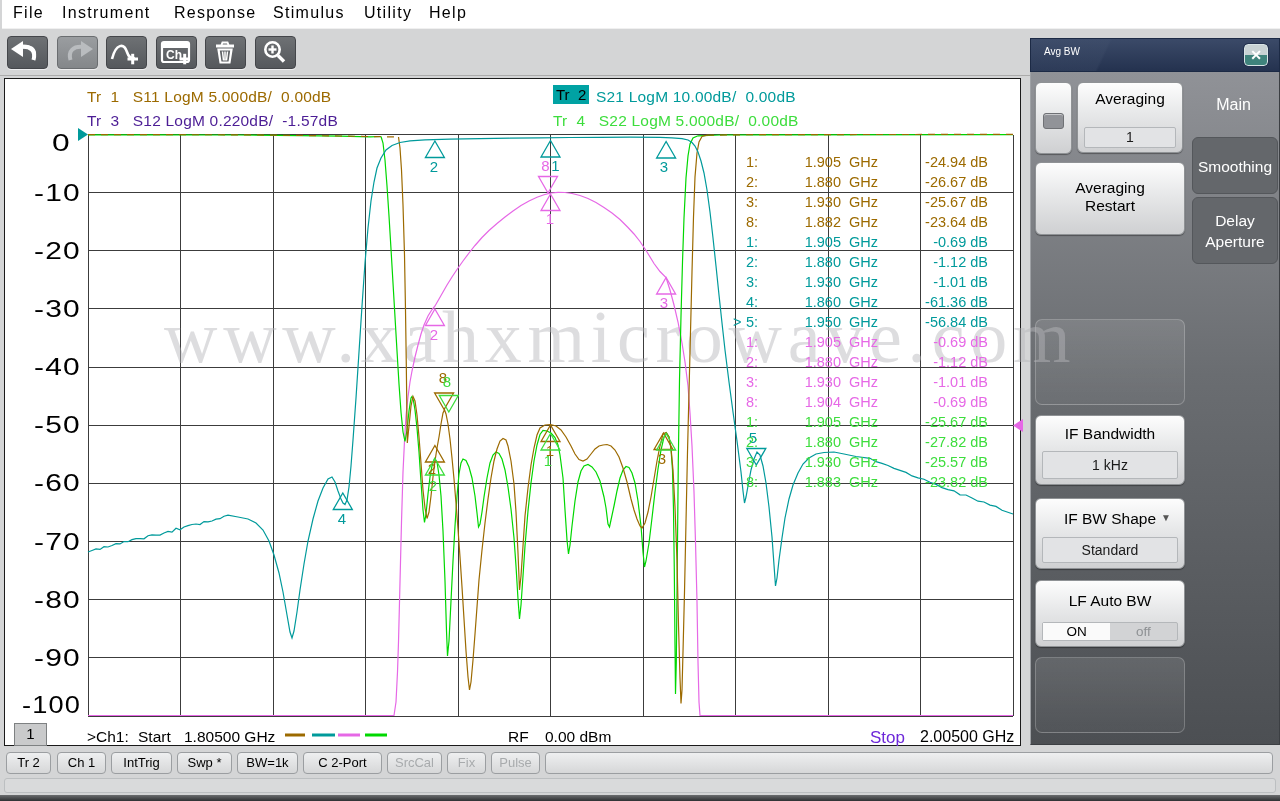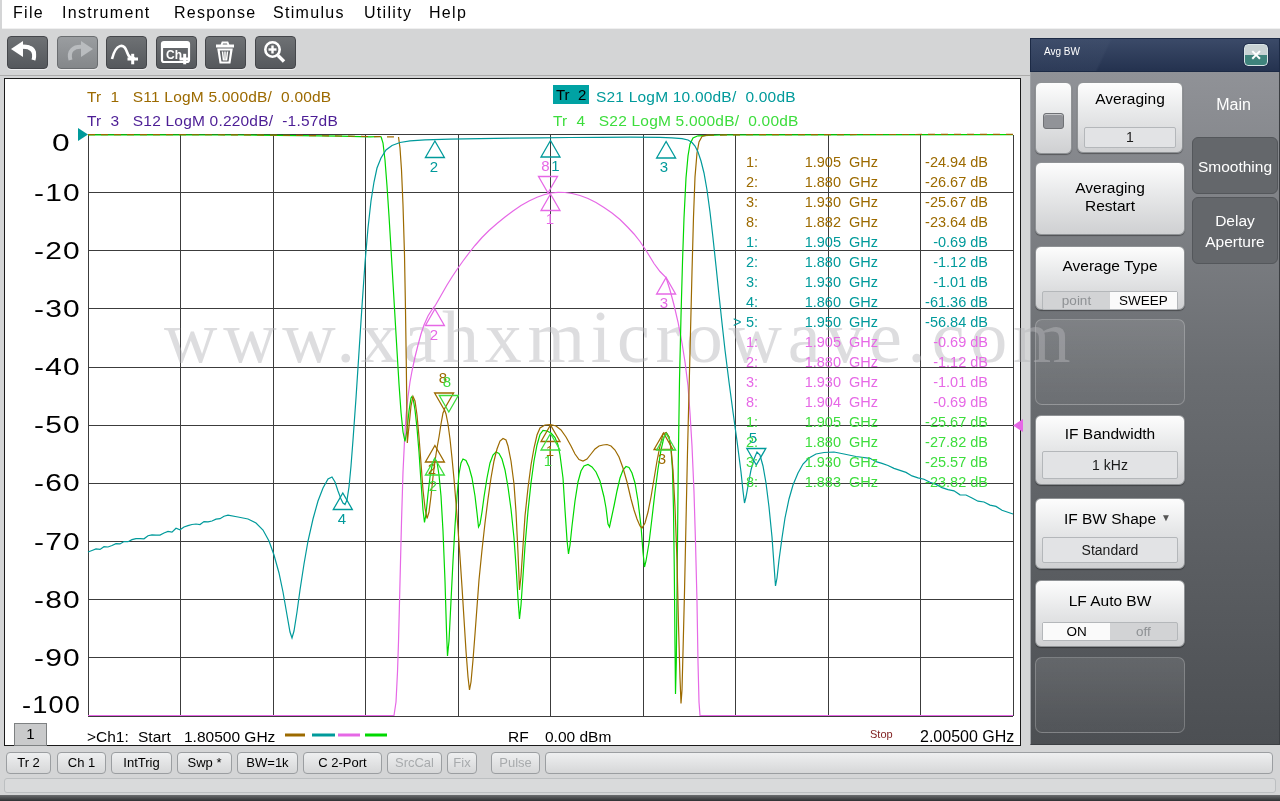--- a/index.html
+++ b/index.html
@@ -266,40 +266,40 @@
 <div class="leg2" style="left:596px;top:88px;color:#009a9b;z-index:60">S21 LogM 10.00dB/  0.00dB</div>
 <div class="leg2" style="left:553px;top:112px;color:#3ddd3d;z-index:60">Tr  4   S22 LogM 5.000dB/  0.00dB</div>
 
 <div id="chbox"></div>
 <div class="abs" style="left:14px;top:723px;width:33px;height:23px;font-size:15px;text-align:center;line-height:22px;z-index:60">1</div>
 <div class="leg" style="left:87px;top:728px;color:#000;font-size:15.5px;z-index:60">&gt;Ch1:</div>
 <div class="leg" style="left:138px;top:728px;color:#000;font-size:15.5px;z-index:60">Start</div>
 <div class="leg" style="left:184px;top:728px;color:#000;font-size:15.5px;z-index:60">1.80500 GHz</div>
 <div class="leg" style="left:508px;top:728px;color:#000;font-size:15.5px;z-index:60">RF</div>
 <div class="leg" style="left:545px;top:728px;color:#000;font-size:15.5px;z-index:60">0.00 dBm</div>
-<div class="leg" style="left:870px;top:728px;color:#7f1d1d;font-size:11px;z-index:60">Stop</div>
+<div class="leg" style="left:870px;top:728px;color:#6d28d9;font-size:17px;z-index:60">Stop</div>
 <div class="leg" style="left:920px;top:728px;color:#000;font-size:16px;z-index:60">2.00500 GHz</div>
 <svg class="abs" style="left:0;top:0;z-index:60" width="700" height="745" viewBox="0 0 700 745">
  <g stroke-width="3">
       <line x1="285" y1="735" x2="305" y2="735" stroke="#9c6a00"></line>
       <line x1="312" y1="735" x2="335" y2="735" stroke="#009a9b"></line>
       <line x1="338" y1="735" x2="360" y2="735" stroke="#e668e6"></line>
       <line x1="365" y1="735" x2="387" y2="735" stroke="#00d800"></line>
     </g>
 </svg>
 
 <div id="statusbar">
  <div class="sbtn" style="left:6px;width:45px">Tr 2</div>
  <div class="sbtn" style="left:57px;width:49px">Ch 1</div>
  <div class="sbtn" style="left:111px;width:61px">IntTrig</div>
  <div class="sbtn" style="left:177px;width:55px">Swp *</div>
  <div class="sbtn" style="left:237px;width:61px">BW=1k</div>
  <div class="sbtn" style="left:303px;width:79px">C  2-Port</div>
  <div class="sbtn dis" style="left:387px;width:55px">SrcCal</div>
- <div class="sbtn dis" style="left:447px;width:30px">Fix</div>
+ <div class="sbtn dis" style="left:447px;width:39px">Fix</div>
  <div class="sbtn dis" style="left:491px;width:49px">Pulse</div>
  <div class="sbtn" style="left:545px;width:728px"></div>
 </div>
 <div id="strip2">
     <div class="inner"></div>
   </div>
 <div id="strip3"></div>
 
 <div id="panel">
  <div id="pbody"></div>
@@ -309,27 +309,20 @@
  <div class="pbtn" style="top:44px;left:5px;width:37px;height:72px;">
       <div style="position:absolute;left:7px;top:30px;width:21px;height:16px;border-radius:3px;background:#919398;border:1px solid #6f7175;box-shadow:inset 0 1px 0 rgba(255,255,255,.5);"></div>
     </div>
  <div class="pbtn" style="top:44px;left:47px;width:106px;height:71px;">
       <div class="title" style="margin-top:7px">Averaging</div>
       <div class="pval" style="top:44px">1</div>
     </div>
  <div class="pbtn" style="top:124px;height:73px;">
       <div class="title" style="margin-top:16px">Averaging<br>Restart</div>
     </div>
- <div class="pbtn" style="top:208px;height:64px;">
-      <div class="title" style="margin-top:10px">Average Type</div>
-   <div class="ptoggle" style="top:44px">
-        <span class="off" style="left:0;width:50%">point</span>
-        <span class="on" style="left:50%;width:50%">SWEEP</span>
-      </div>
-    </div>
  <div class="pempty" style="top:281px;height:86px;"></div>
  <div class="pbtn" style="top:377px;height:70px;">
       <div class="title" style="margin-top:9px">IF Bandwidth</div>
       <div class="pval" style="top:35px;height:28px;line-height:26px">1 kHz</div>
     </div>
  <div class="pbtn" style="top:460px;height:71px;">
       <div class="title" style="margin-top:11px">IF BW Shape</div>
       <span style="position:absolute;right:13px;top:13px;font-size:10px;color:#555">▼</span>
       <div class="pval" style="top:38px;height:26px;line-height:24px">Standard</div>
     </div>

